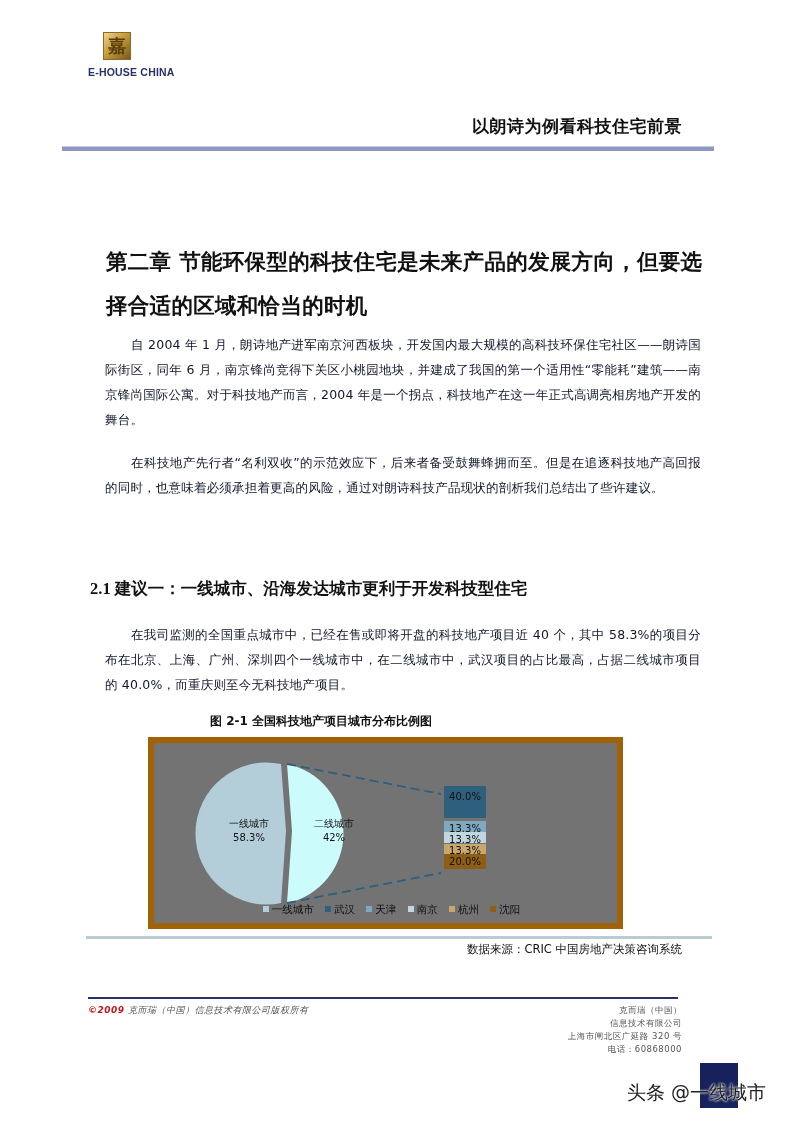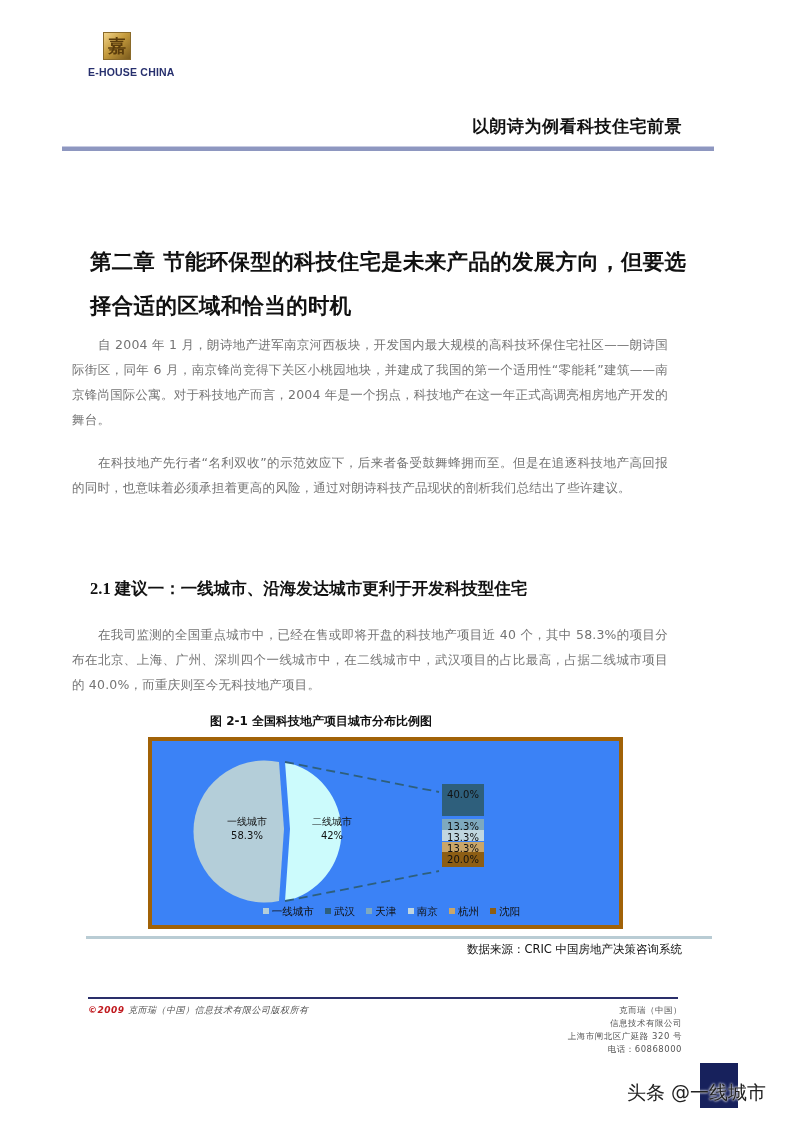--- a/index.html
+++ b/index.html
@@ -25,40 +25,40 @@
     }
 
     
     .run-header {
       right: 112px; top: 115px; font-size: 17px; font-weight: bold; color: #111; letter-spacing: 0.5px;
     }
     .header-rule { left: 62px; top: 146px; width: 652px; height: 4px; background: #8e97c0; border-top: 1px solid #c7cbe2; }
 
     
     .chapter-title {
-      left: 90px; top: 240px; width: 610px;
+      left: 106px; top: 240px; width: 610px;
       font-size: 21.5px; font-weight: bold; line-height: 44px; color: #111; letter-spacing: 0.3px;
     }
 
     .para {
-      left: 72px; width: 596px; font-size: 12.5px; line-height: 25px; color: #737373;
+      left: 105px; width: 596px; font-size: 12.5px; line-height: 25px; color: #0f172a;
       text-indent: 26px; text-align: justify; letter-spacing: 0.2px;
     }
     .p1 { top: 332px; }
     .p2 { top: 450px; }
     .p3 { top: 622px; }
 
     .section-title { left: 90px; top: 578px; font-size: 16.5px; font-weight: bold; color: #111; font-family: Liberation Serif, serif; }
 
     .fig-caption { left: 0; width: 642px; top: 713px; text-align: center; font-size: 12px; font-weight: bold; color: #111; }
 
     
     .chart-box {
       left: 148px; top: 737px; width: 475px; height: 192px;
-      border: 4px solid #a16207; box-sizing: border-box; background: #3b82f6;
+      border: 6px solid #a16207; box-sizing: border-box; background: #737373;
     }
     .chart-svg { position: absolute; left: 0; top: 0; }
     .legend {
       position: absolute; left: 0; right: 0; bottom: 6px; text-align: center; font-size: 10.5px; color: #111;
       white-space: nowrap;
       padding-left: 12px;
     }
     .legend-item { display: inline-block; margin: 0 4px; }
     .legend-swatch { display: inline-block; width: 6px; height: 6px; margin-right: 3px; vertical-align: middle; position: relative; top: -1px; }
 

